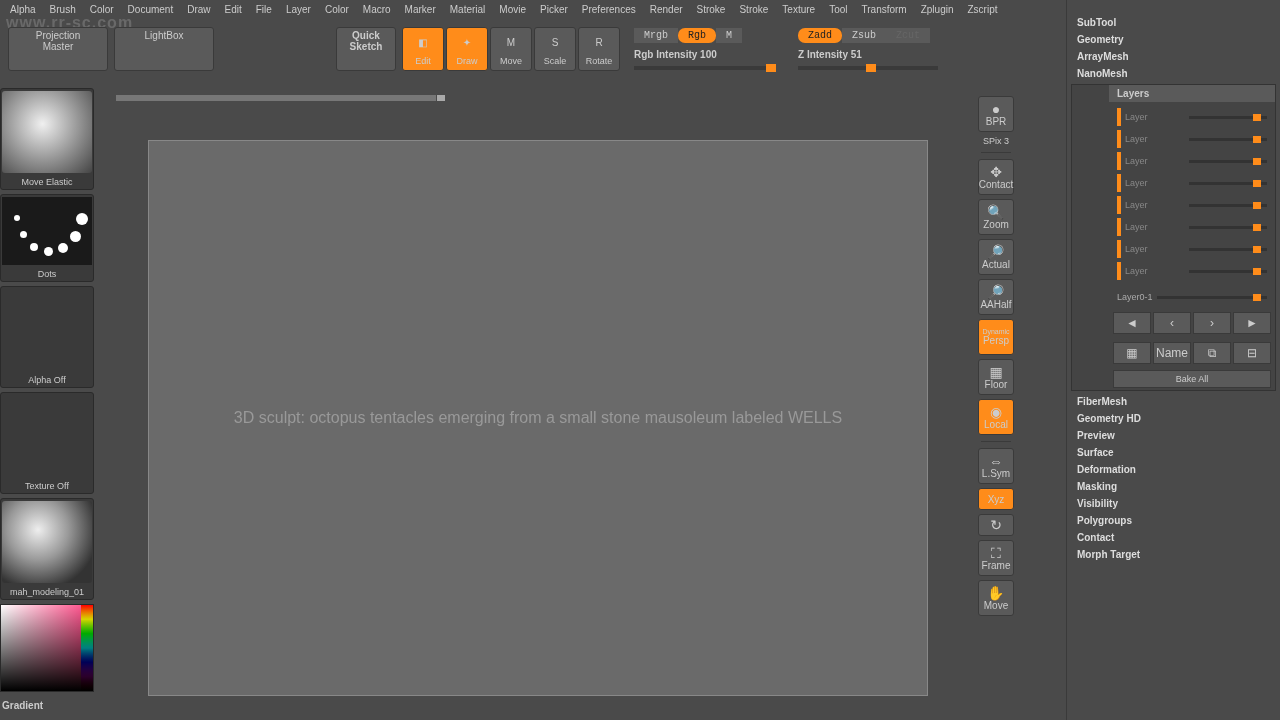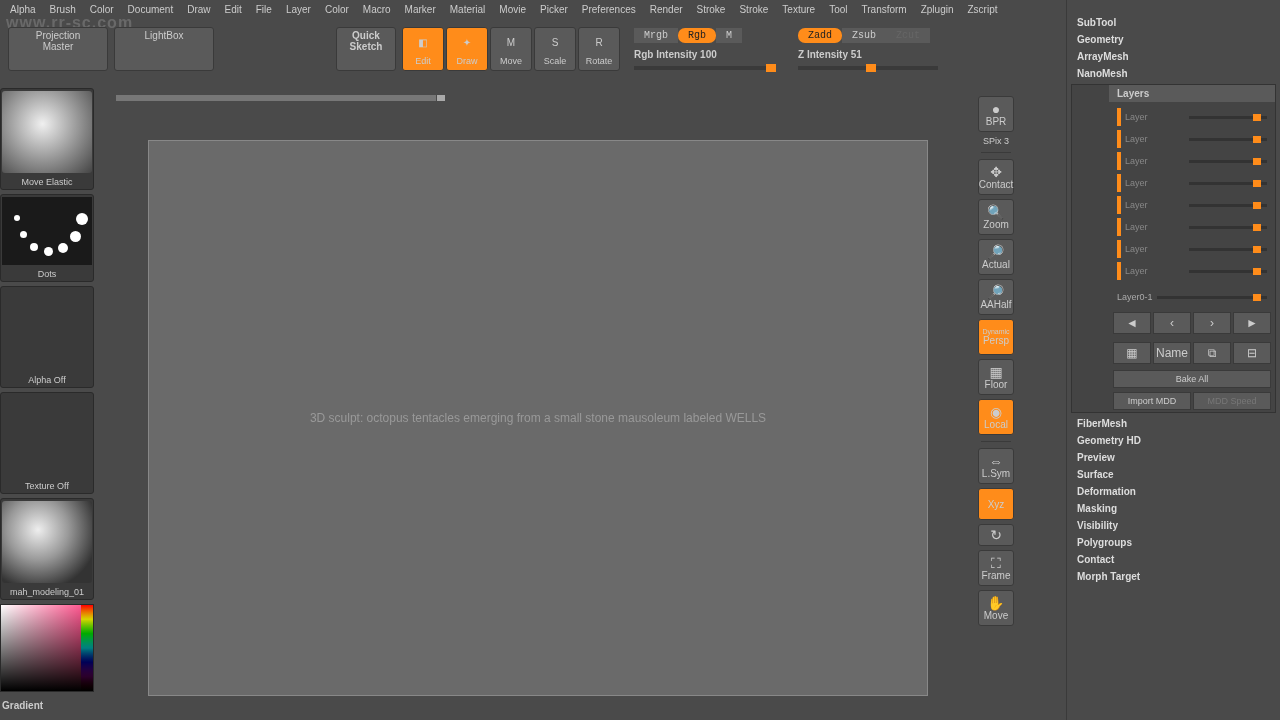--- a/index.html
+++ b/index.html
@@ -29,21 +29,21 @@
 .lp-caption { font-size: 9px; padding: 2px; text-align: center; }
 .dots-preview { width: 90px; height: 68px; background: #1a1a1a; position: relative; margin: 2px; }
 .dot { position: absolute; background: white; border-radius: 50%; }
 .empty-preview { width: 90px; height: 82px; background: #3a3a3a; margin: 2px; }
 .sphere-preview { width: 90px; height: 82px; background: radial-gradient(circle at 40% 35%, #eee, #999 40%, #333 80%); border-radius: 3px; margin: 2px; }
 .color-picker { width: 94px; height: 88px; background: linear-gradient(to right, white, #ff4080); position: relative; border: 1px solid #2a2a2a; }
 .color-picker::after { content: ''; position: absolute; inset: 0; background: linear-gradient(to bottom, transparent, black); }
 .hue-strip { position: absolute; right: 0; top: 0; width: 12px; height: 100%; background: linear-gradient(to bottom, red, yellow, lime, cyan, blue, magenta, red); }
 .gradient-label { font-size: 10px; font-weight: bold; padding: 4px 2px; }
 .viewport { position: absolute; left: 148px; top: 140px; width: 780px; height: 556px; border: 1px solid #888; background: #6a6a6a; display:flex; align-items:center; justify-content:center; }
-.viewport-content { font-size: 12px; color: #999; text-align:center; }
+.viewport-content { font-size: 16px; color: #999; text-align:center; }
 .right-toolbar { position: absolute; right: 264px; top: 96px; width: 40px; display: flex; flex-direction: column; gap: 4px; align-items: center; }
 .rt-btn { width: 36px; height: 36px; background: #5a5a5a; border: 1px solid #3a3a3a; border-radius: 3px; display: flex; flex-direction: column; align-items: center; justify-content: center; font-size: 8px; cursor: pointer; }
 .rt-btn.active { background: #ff8c1a; color: #222; }
 .rt-btn .ico { font-size: 14px; line-height: 14px; }
 .rt-sep { height: 1px; width: 30px; background: #3a3a3a; margin: 2px 0; }
 .right-panel { position: absolute; right: 0; top: 0; width: 214px; height: 720px; background: #4a4a4a; border-left: 1px solid #3a3a3a; overflow: hidden; }
 .rp-section { padding: 3px 10px; font-size: 10px; font-weight: bold; color: #ddd; cursor: pointer; }
 .layers-panel { background: #444; border: 1px solid #333; margin: 2px 4px; padding-left: 37px; }
 .layers-header { background: #5a5a5a; padding: 3px 8px; font-size: 10px; font-weight: bold; }
 .layer-list { padding: 4px; max-height: 210px; overflow: hidden; }
@@ -240,21 +240,21 @@
     </div>
   <div class="rt-btn active">
       <div class="ico">◉</div>
       <span>Local</span>
     </div>
   <div class="rt-sep"></div>
   <div class="rt-btn">
       <div class="ico">⇔</div>
       <span>L.Sym</span>
     </div>
-  <div class="rt-btn active" style="height:32px">
+  <div class="rt-btn active" style="height:22px">
       <span>Xyz</span>
     </div>
   <div class="rt-btn" style="height:22px">
       <div class="ico">↻</div>
     </div>
   <div class="rt-btn">
       <div class="ico">⛶</div>
       <span>Frame</span>
     </div>
   <div class="rt-btn">
@@ -344,24 +344,20 @@
       <div class="layer-btn">►</div>
     </div>
     <div class="layer-btns">
       <div class="layer-btn">▦</div>
       <div class="layer-btn" style="font-size:12px">Name</div>
       <div class="layer-btn">⧉</div>
       <div class="layer-btn">⊟</div>
     </div>
     <div class="rp-btn-row">
       <div class="rp-btn">Bake All</div>
-    </div>
-    <div class="rp-btn-row">
-      <div class="rp-btn">Import MDD</div>
-      <div class="rp-btn" style="color:#777">MDD Speed</div>
     </div>
   </div>
   <div id="sections-bottom">
       <div class="rp-section">FiberMesh</div>
       <div class="rp-section">Geometry HD</div>
       <div class="rp-section">Preview</div>
       <div class="rp-section">Surface</div>
       <div class="rp-section">Deformation</div>
       <div class="rp-section">Masking</div>
       <div class="rp-section">Visibility</div>

